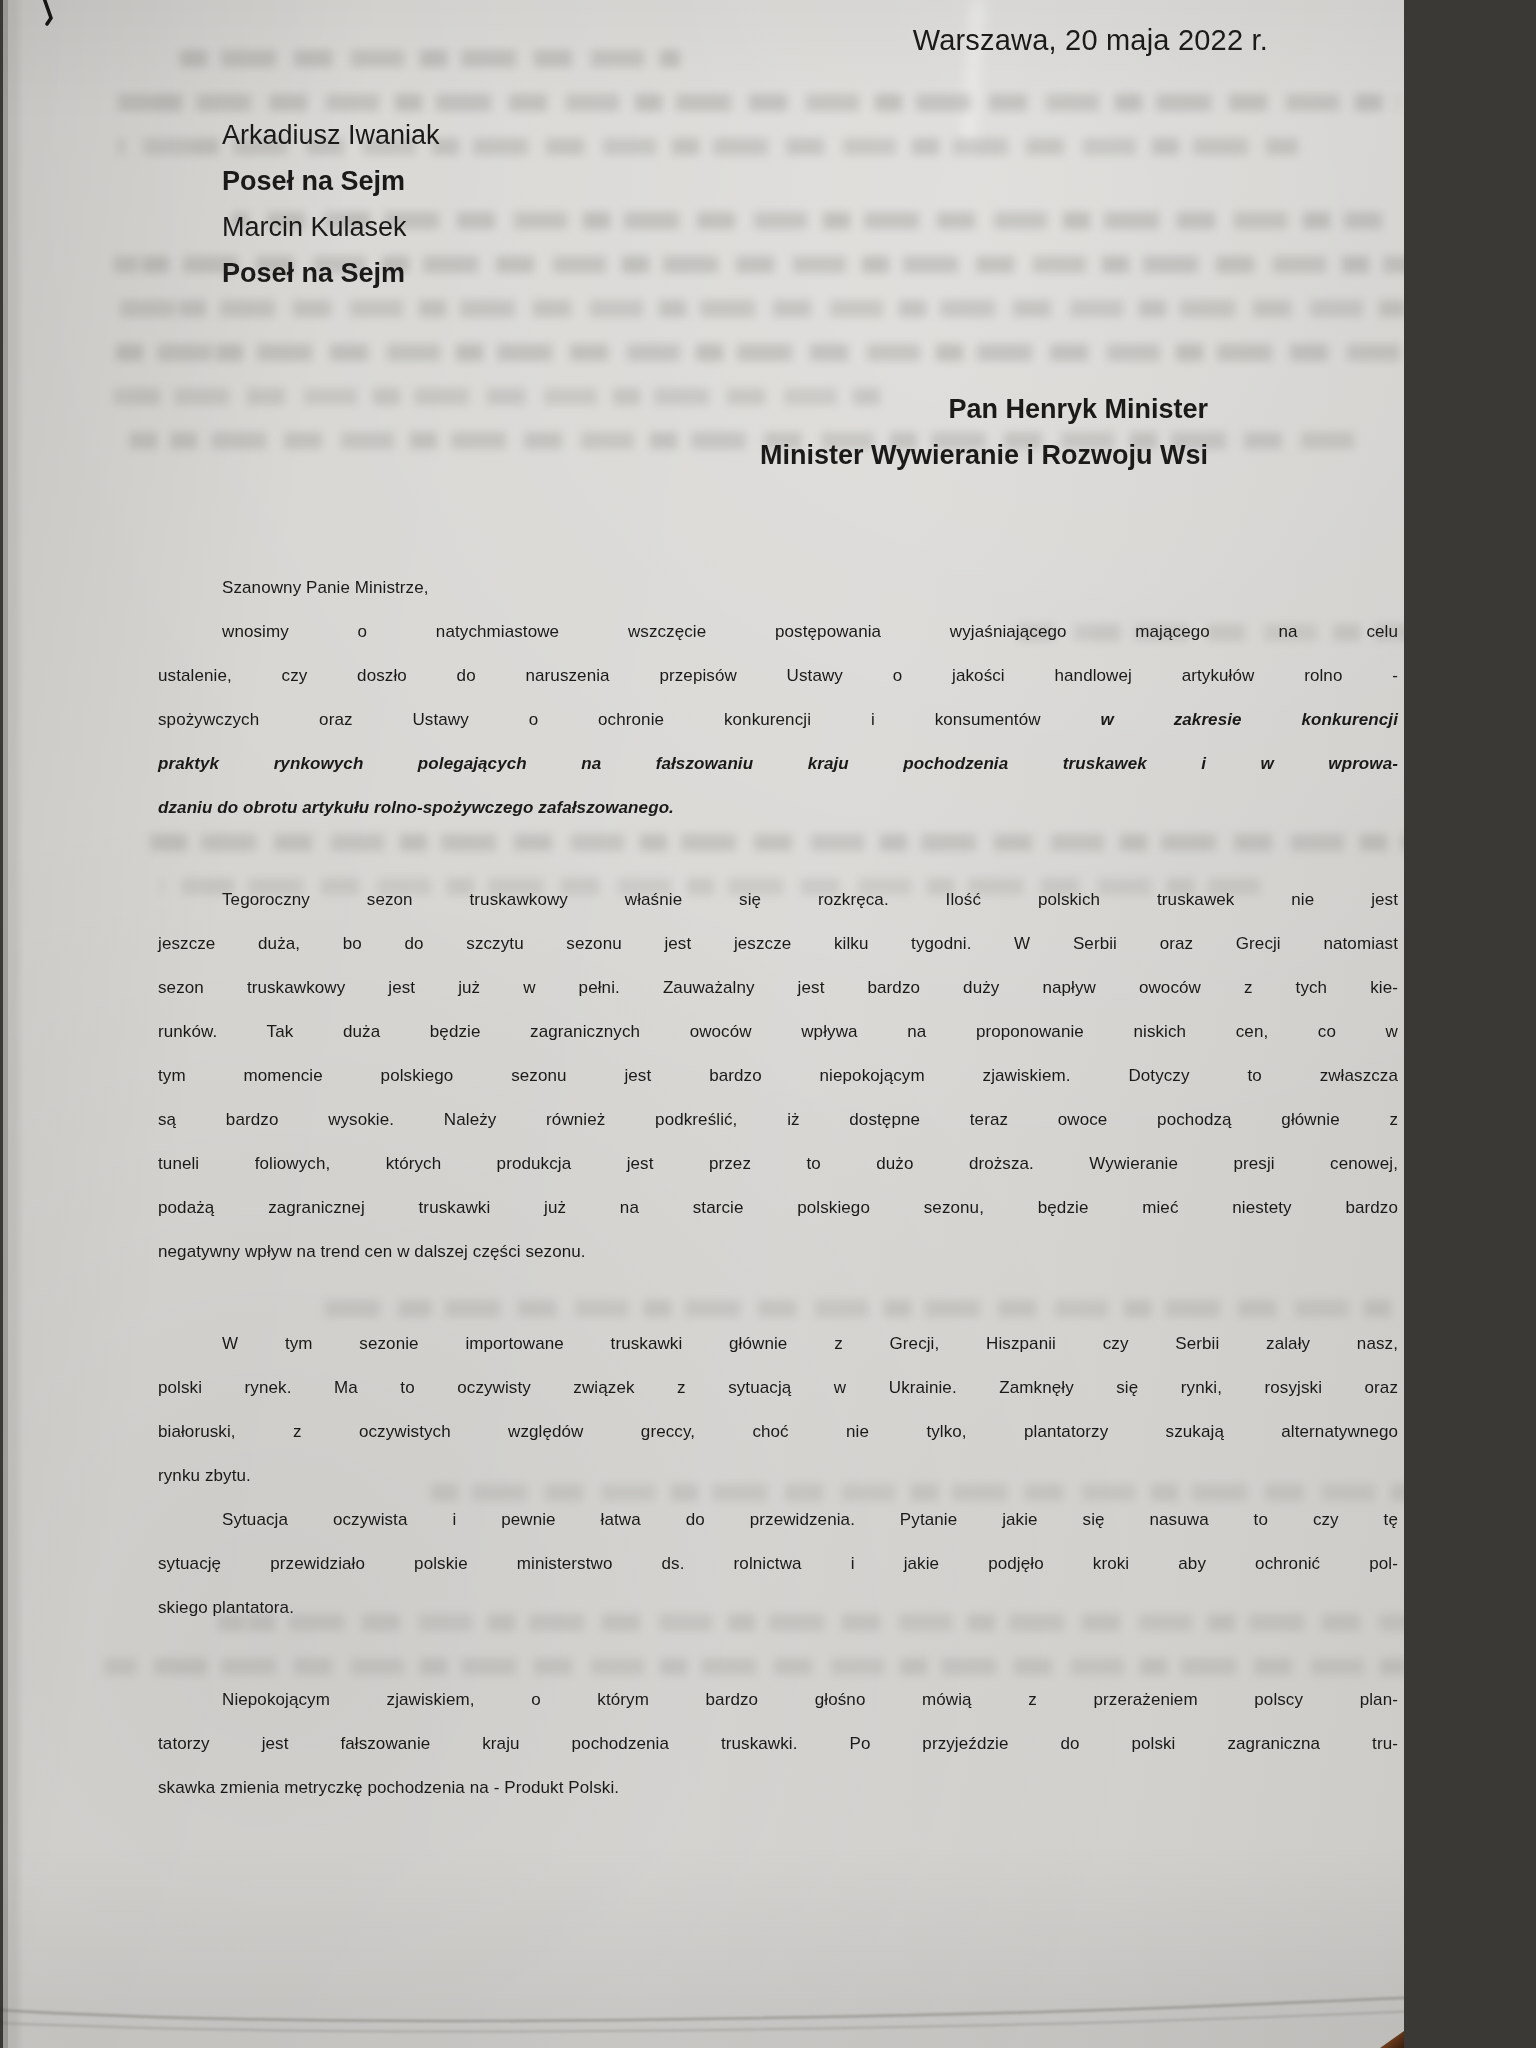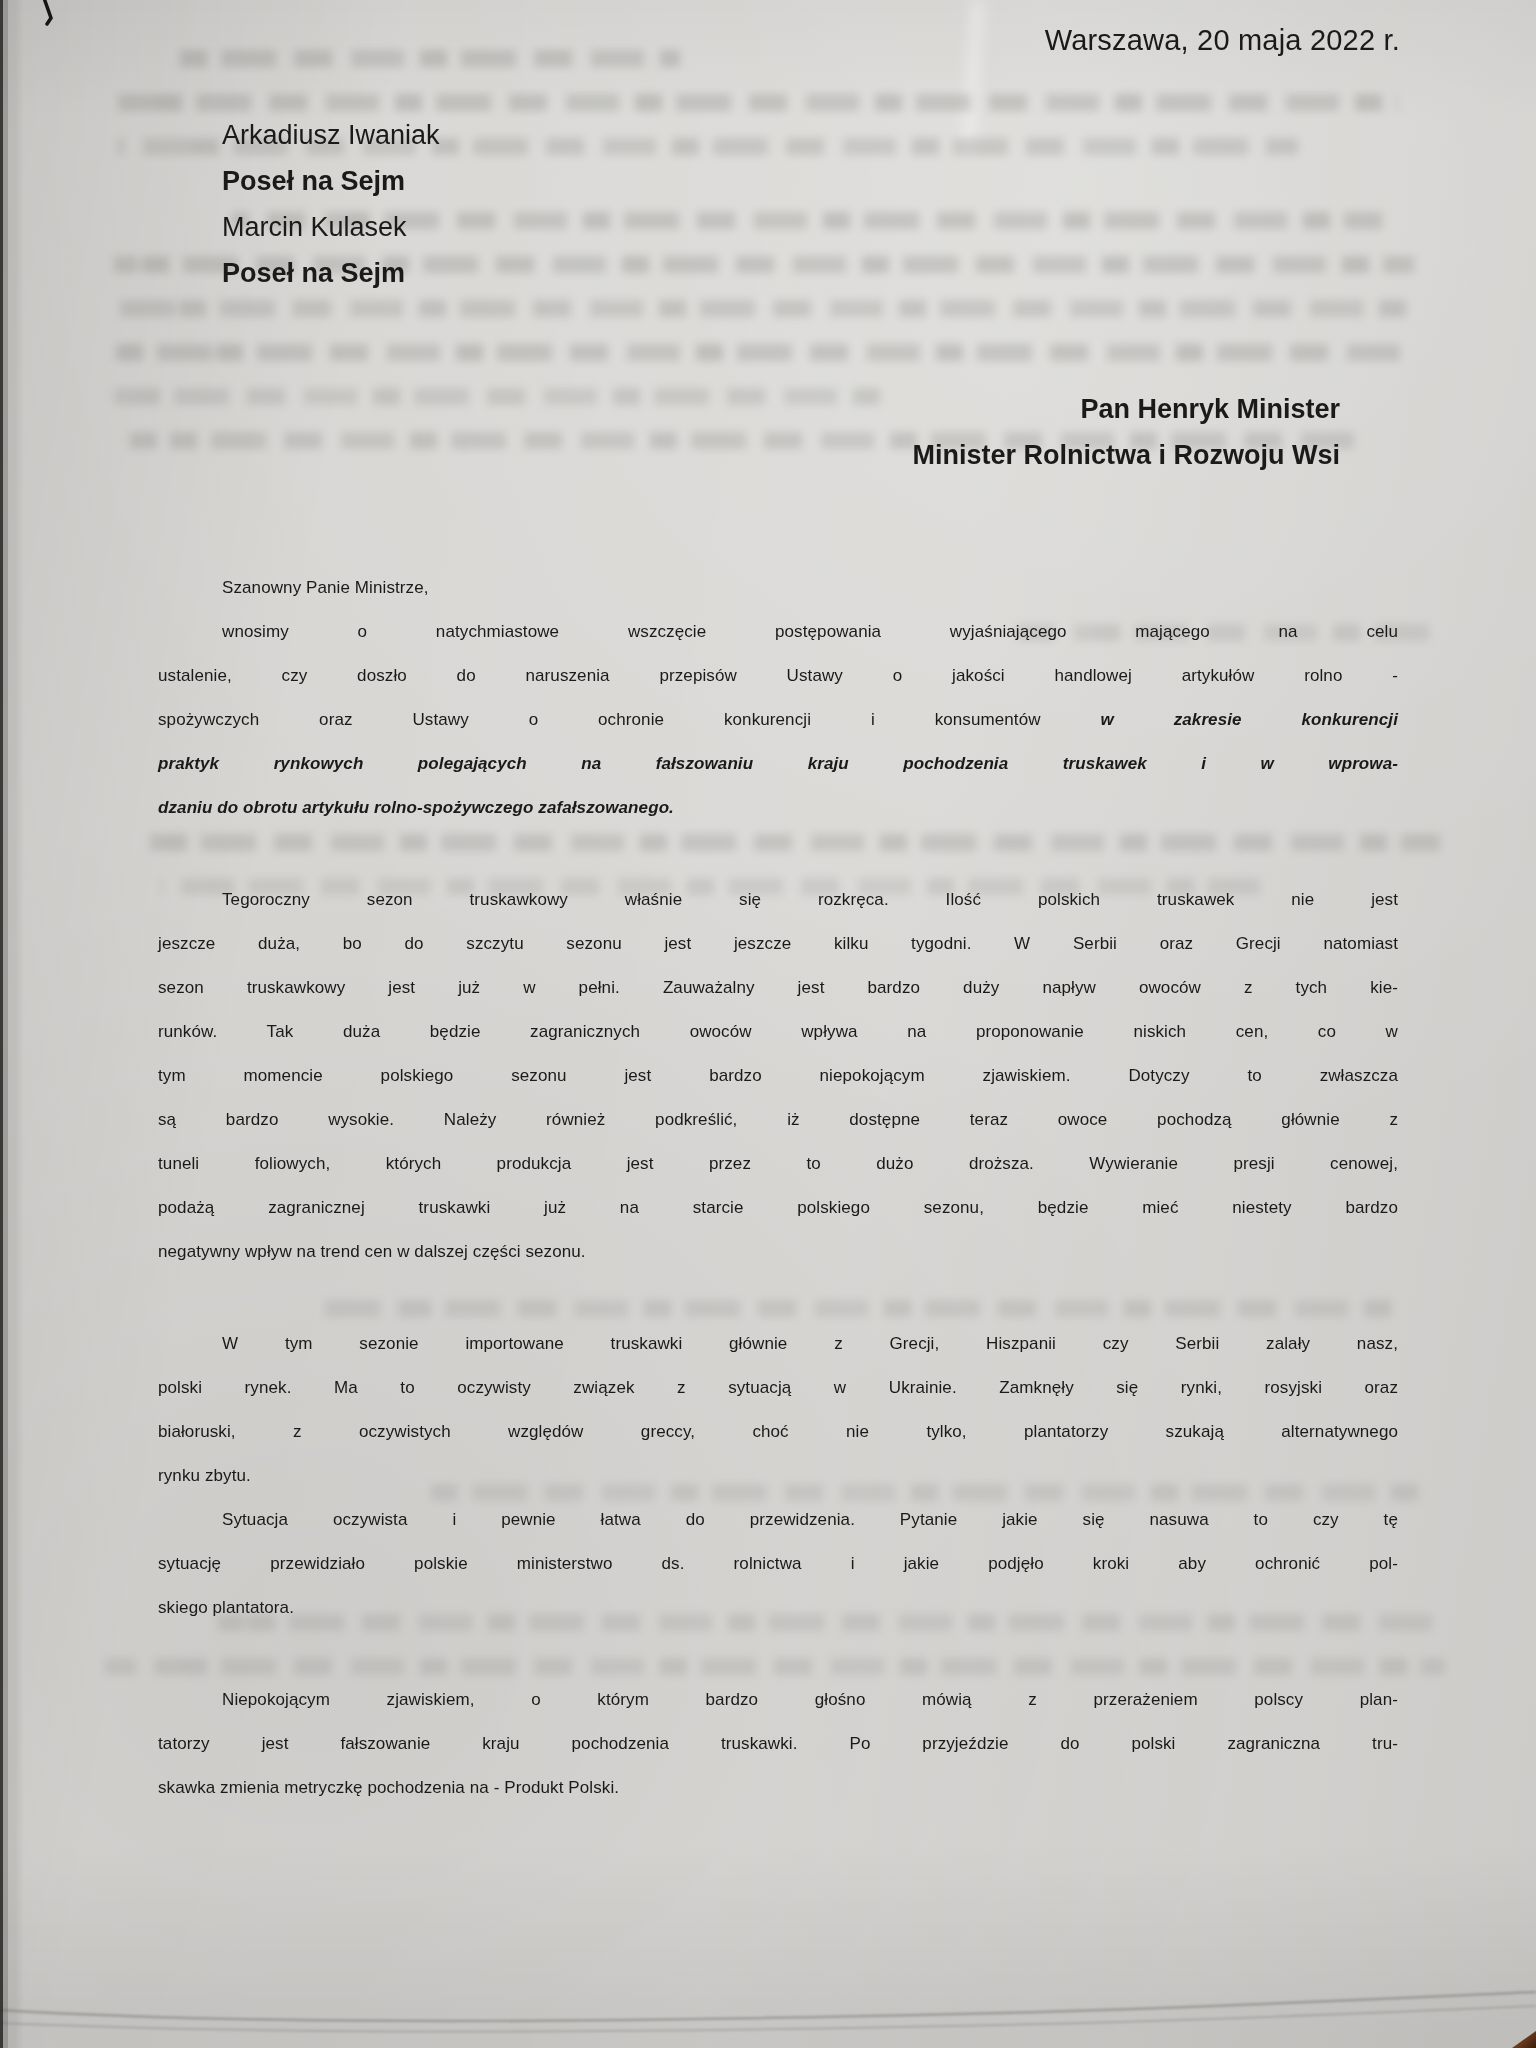--- a/index.html
+++ b/index.html
@@ -1,19 +1,19 @@
 <!DOCTYPE html>
 <html style="--paper: #d7d6d3; --ink: #1b1a18; --ghost-text: #8b8a85;"><head>
 <meta charset="utf-8">
 <style>
   :root{
     --paper:#d7d6d3; --ink:#1b1a18; --ghost:#8b8a85; --edge:#2e2c29;
   }
   html,body{margin:0;padding:0;background:#3a3936;}
-  .photo{position:relative;width:1536px;height:2048px;overflow:hidden;
+  .photo{position:relative;width:1404px;height:2048px;overflow:hidden;
     background:var(--paper);
     font-family:"Liberation Sans","DejaVu Sans",sans-serif;color:var(--ink);}
   .paper-light{position:absolute;inset:0;pointer-events:none;
     background:
       radial-gradient(120% 80% at 72% 10%, rgba(255,255,255,.18), transparent 60%),
       radial-gradient(90% 60% at 20% 80%, rgba(0,0,0,.05), transparent 70%),
       linear-gradient(100deg, rgba(0,0,0,.08) 0%, rgba(0,0,0,0) 22%, rgba(255,255,255,.06) 55%, rgba(0,0,0,.05) 100%),
       linear-gradient(to bottom, rgba(0,0,0,.04) 0%, rgba(0,0,0,0) 6%, rgba(0,0,0,0) 90%, rgba(0,0,0,.07) 99%);}
   .left-edge{position:absolute;left:0;top:0;width:26px;height:100%;pointer-events:none;
     background:linear-gradient(to right, rgba(35,33,30,.85) 0 3px, rgba(95,92,88,.4) 3px 8px, rgba(130,128,123,.18) 8px 15px, transparent 24px);}
@@ -78,21 +78,21 @@
 
   <div class="sender" id="sender-block">
       <div class="">Arkadiusz Iwaniak</div>
       <div class="b">Poseł na Sejm</div>
       <div class="">Marcin Kulasek</div>
       <div class="b">Poseł na Sejm</div>
     </div>
 
   <div class="recipient">
     <div>Pan Henryk Minister</div>
-    <div>Minister Rolnictwa i Rozwoju Wsi</div>
+    <div>Minister Wywieranie i Rozwoju Wsi</div>
   </div>
 
   <div class="body-text" id="letter-body">
       <div class="para">
         <div class="line last indent"><span>Szanowny Panie Ministrze,</span></div>
       </div>
       <div class="para">
         <div class="line indent"><span>wnosimy o natychmiastowe wszczęcie postępowania wyjaśniającego mającego na celu</span></div>
         <div class="line"><span>ustalenie, czy doszło do naruszenia przepisów Ustawy o jakości handlowej artykułów rolno -</span></div>
         <div class="line"><span>spożywczych oraz Ustawy o ochronie konkurencji i konsumentów </span><span class="bi">w zakresie konkurencji</span></div>

